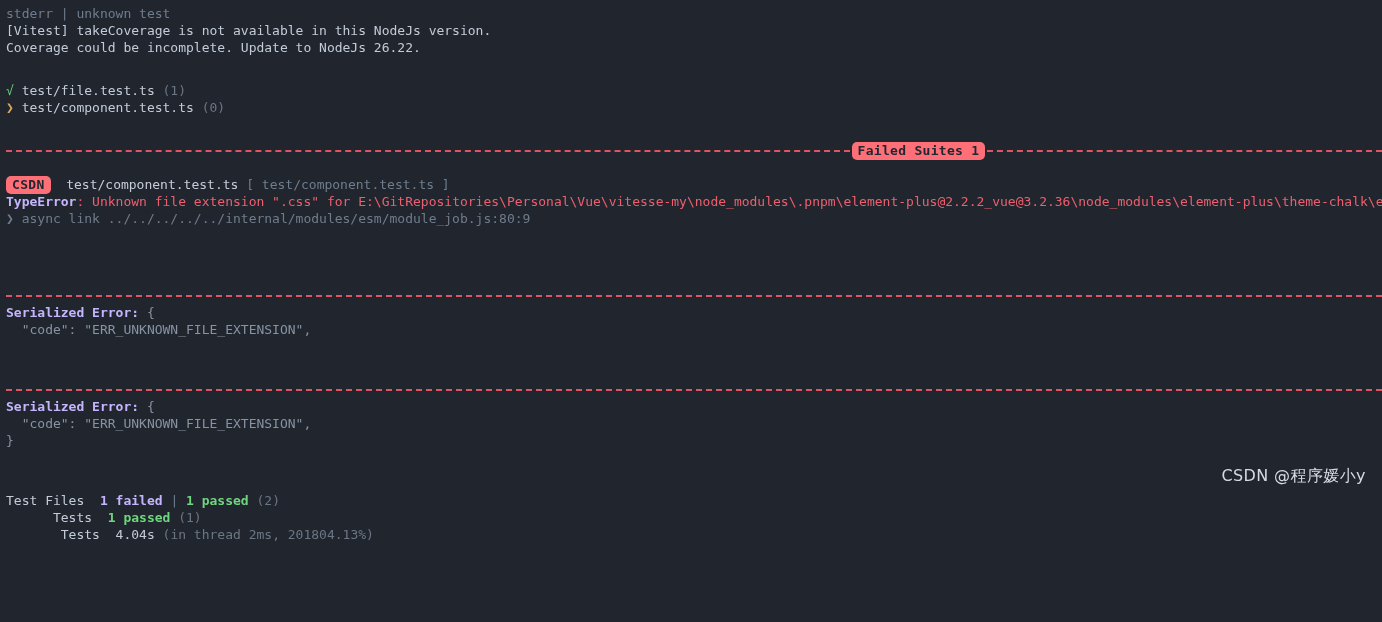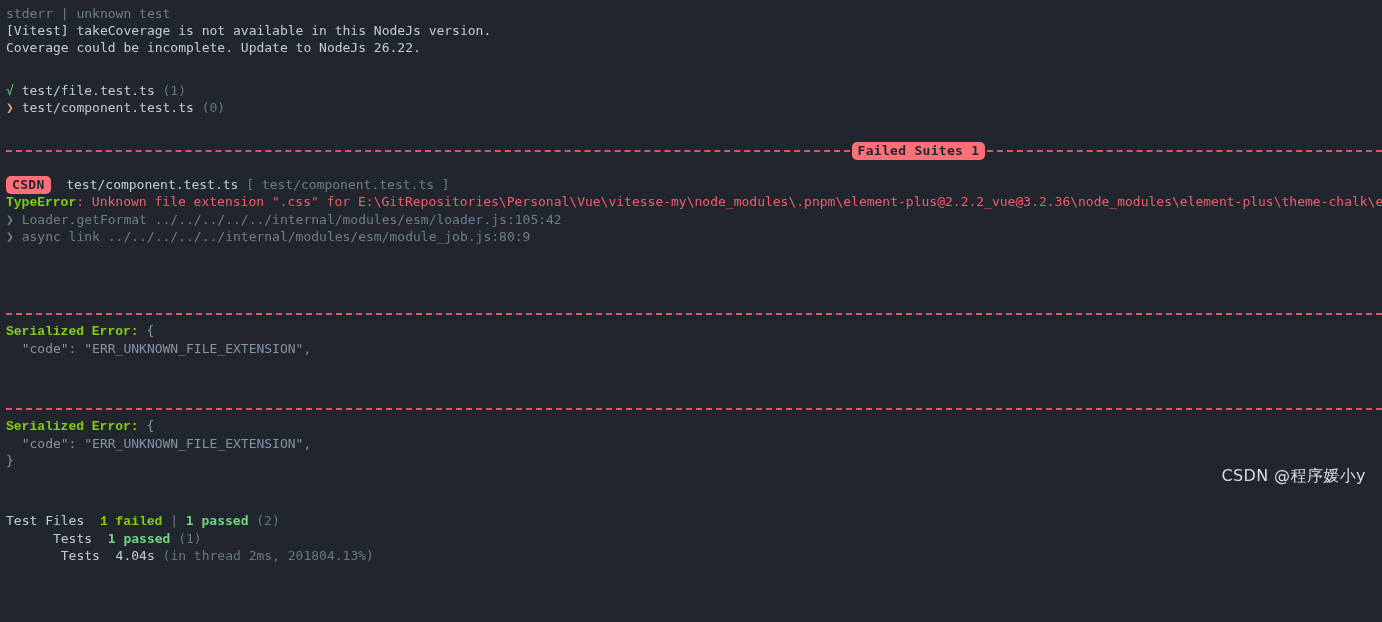--- a/index.html
+++ b/index.html
@@ -35,21 +35,21 @@
   .spacer-half { height: 9px; }
 
   
   .muted      { color: #6f7c8c; }
   .fg         { color: #c3ccd8; }
   .blue-gray  { color: #c2cbd7; }
   .green      { color: #67d17c; }
   .green-b    { color: #6fd67f; font-weight: bold; }
   .orange     { color: #e0a85c; }
   .red        { color: #f0576a; }
-  .red-b      { color: #84cc16; font-weight: bold; font-family: Liberation Mono, monospace; }
+  .red-b      { color: #c4b5fd; font-weight: bold; }
   .red-soft   { color: #ee5f6e; }
   .gray-code  { color: #8792a2; }
   .gray-paren { color: #6b7685; }
 
   .badge {
     background: #fe6f78;
     color: #22272f;
     font-weight: bold;
     padding: 1px 6px 2px 6px;
     border-radius: 5px;
@@ -111,21 +111,20 @@
     <span class="badge">Failed Suites 1</span>
     <div class="dashes" style="flex-grow:29"></div>
   </div>
 
   <div class="spacer"></div>
 
   <div class="line"><span class="badge">CSDN</span><span>  </span><span class="fg">test/component.test.ts</span><span> </span><span class="muted">[</span><span> </span><span class="muted">test/component.test.ts</span><span> </span><span class="muted">]</span></div>
 
   <div class="line"><span class="red-b">TypeError</span><span class="red">:</span><span class="red-soft"> Unknown file extension ".css" for E:\GitRepositories\Personal\Vue\vitesse-my\node_modules\.pnpm\element-plus@2.2.2_vue@3.2.36\node_modules\element-plus\theme-chalk\el-button.css</span></div>
 
-  <div class="line muted">❯ Loader.getFormat ../../../../../internal/modules/esm/loader.js:105:42</div>
   <div class="line muted">❯ async link ../../../../../internal/modules/esm/module_job.js:80:9</div>
 
   <div class="spacer"></div>
   <div class="spacer"></div>
   <div class="spacer"></div>
   <div class="spacer-half"></div>
 
   <div class="sep-row">
     <div class="dashes"></div>
   </div>

